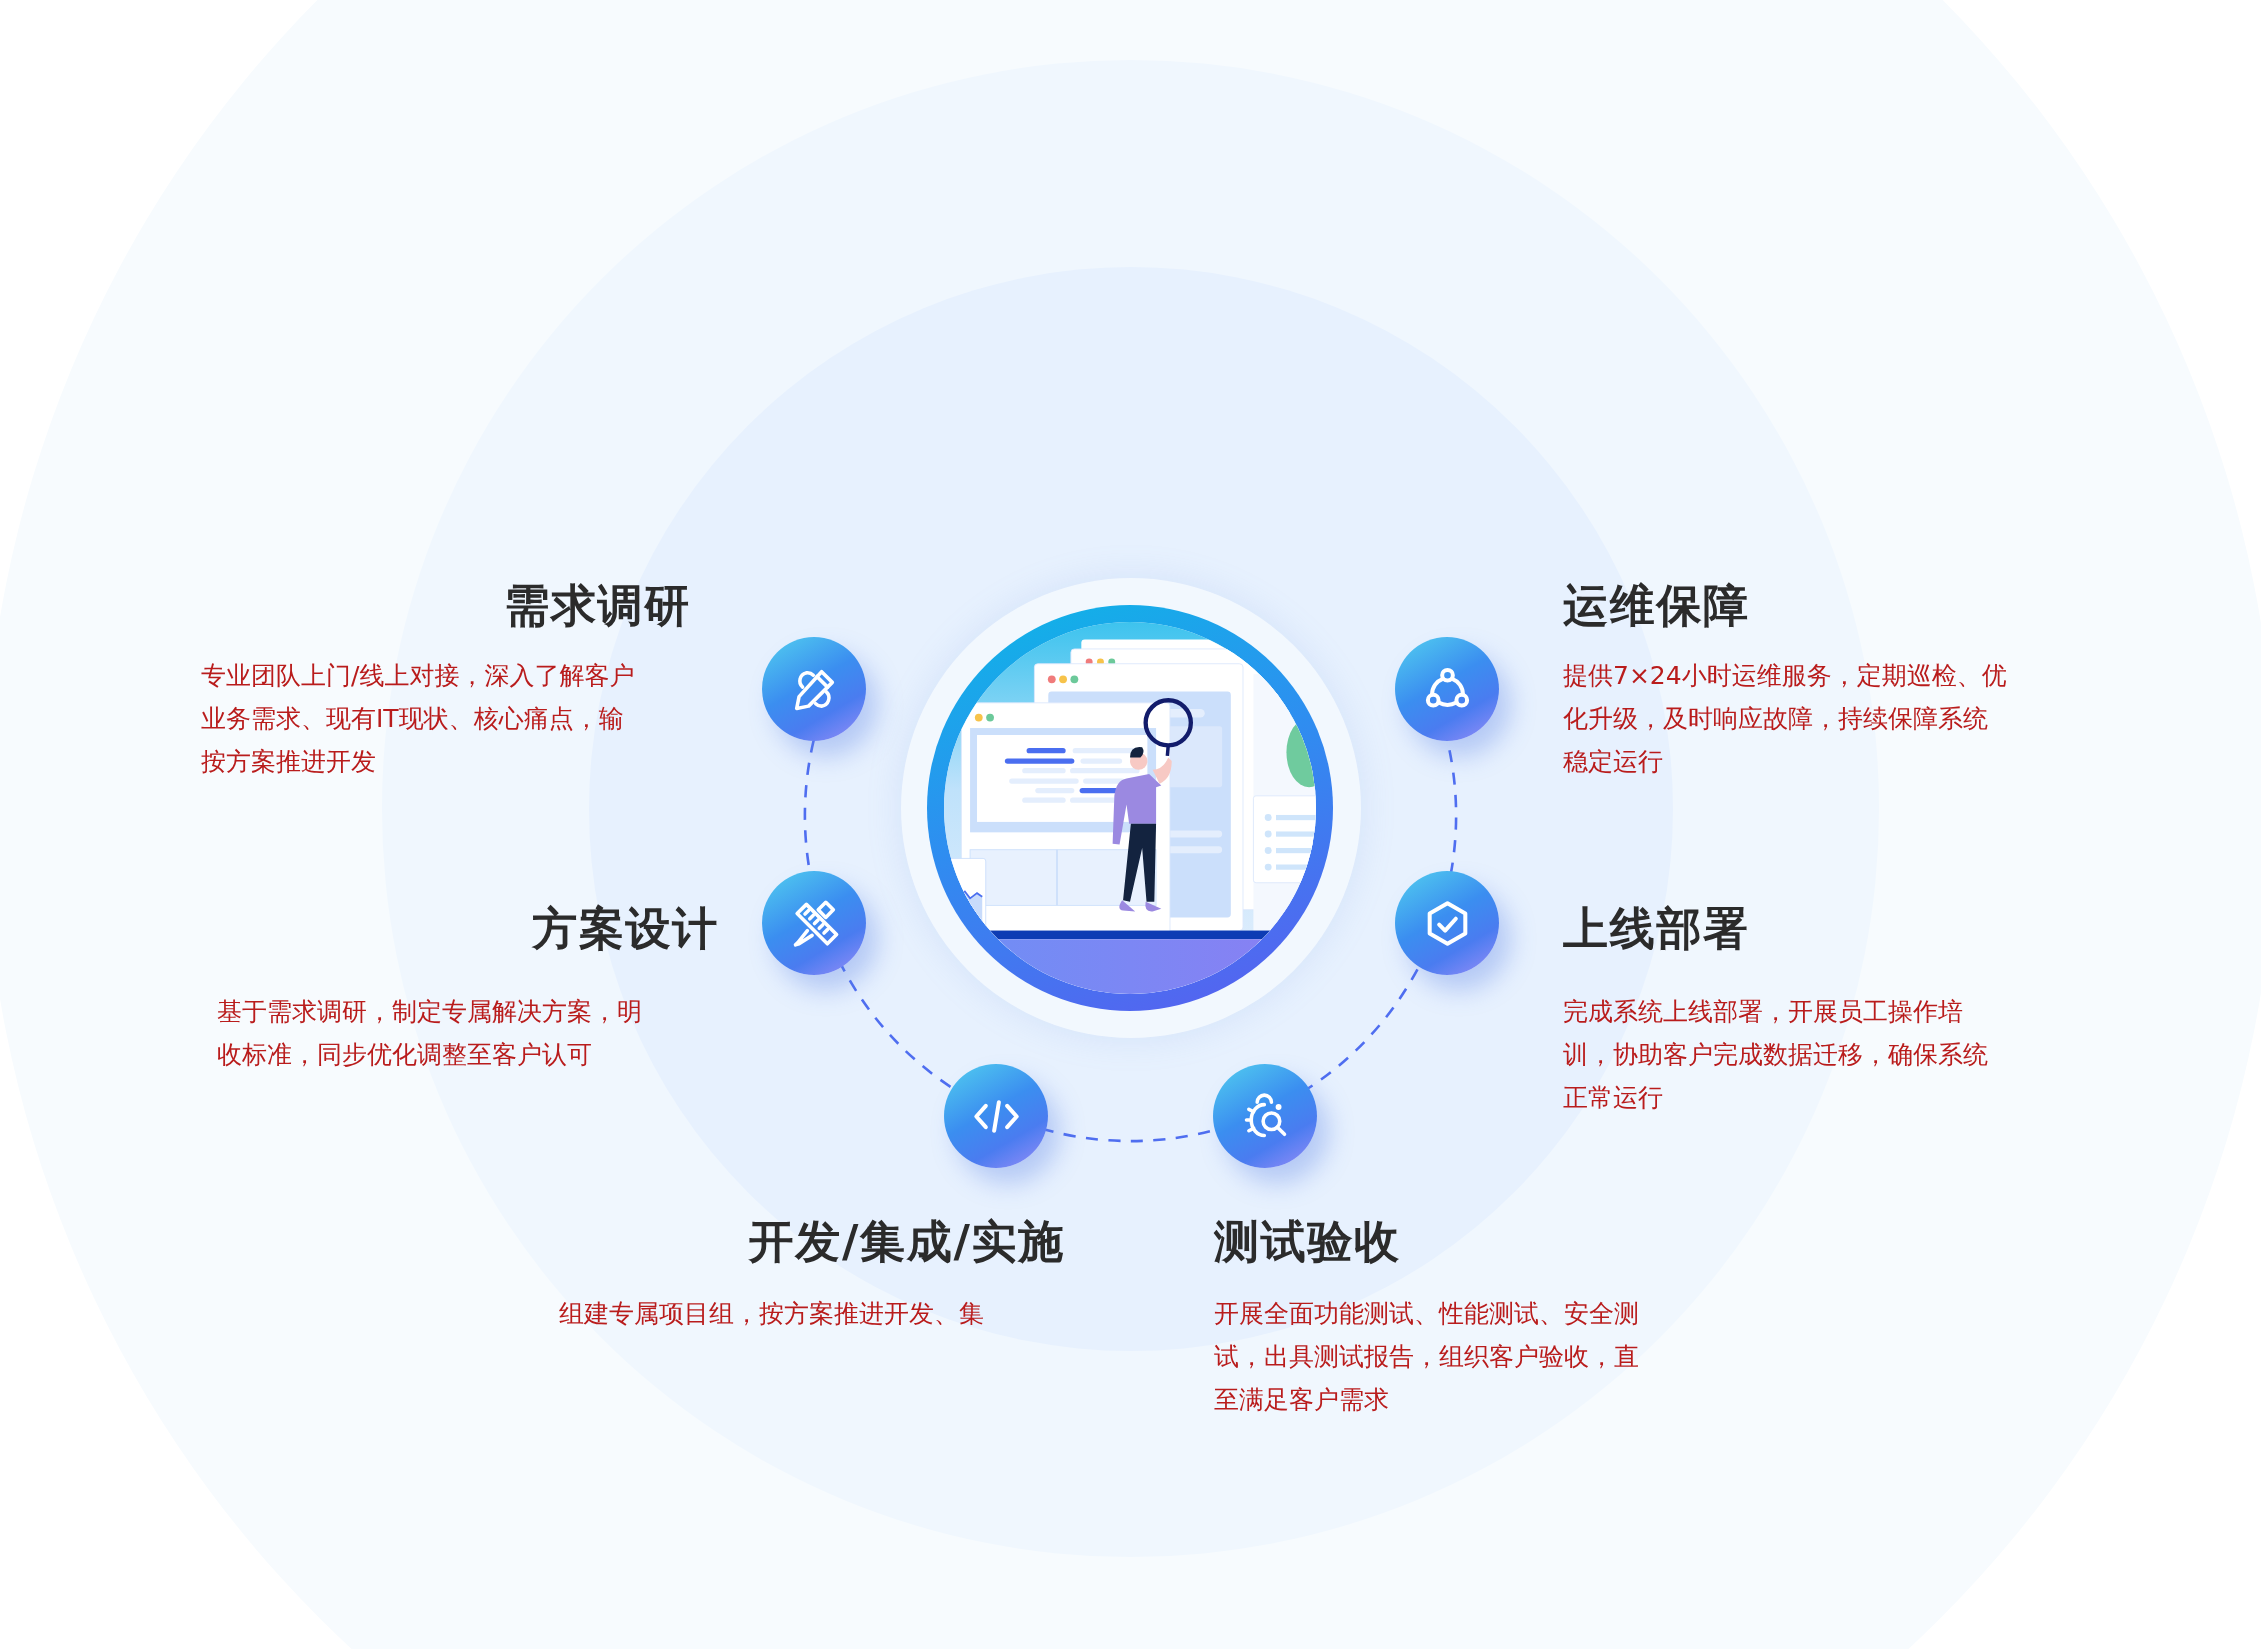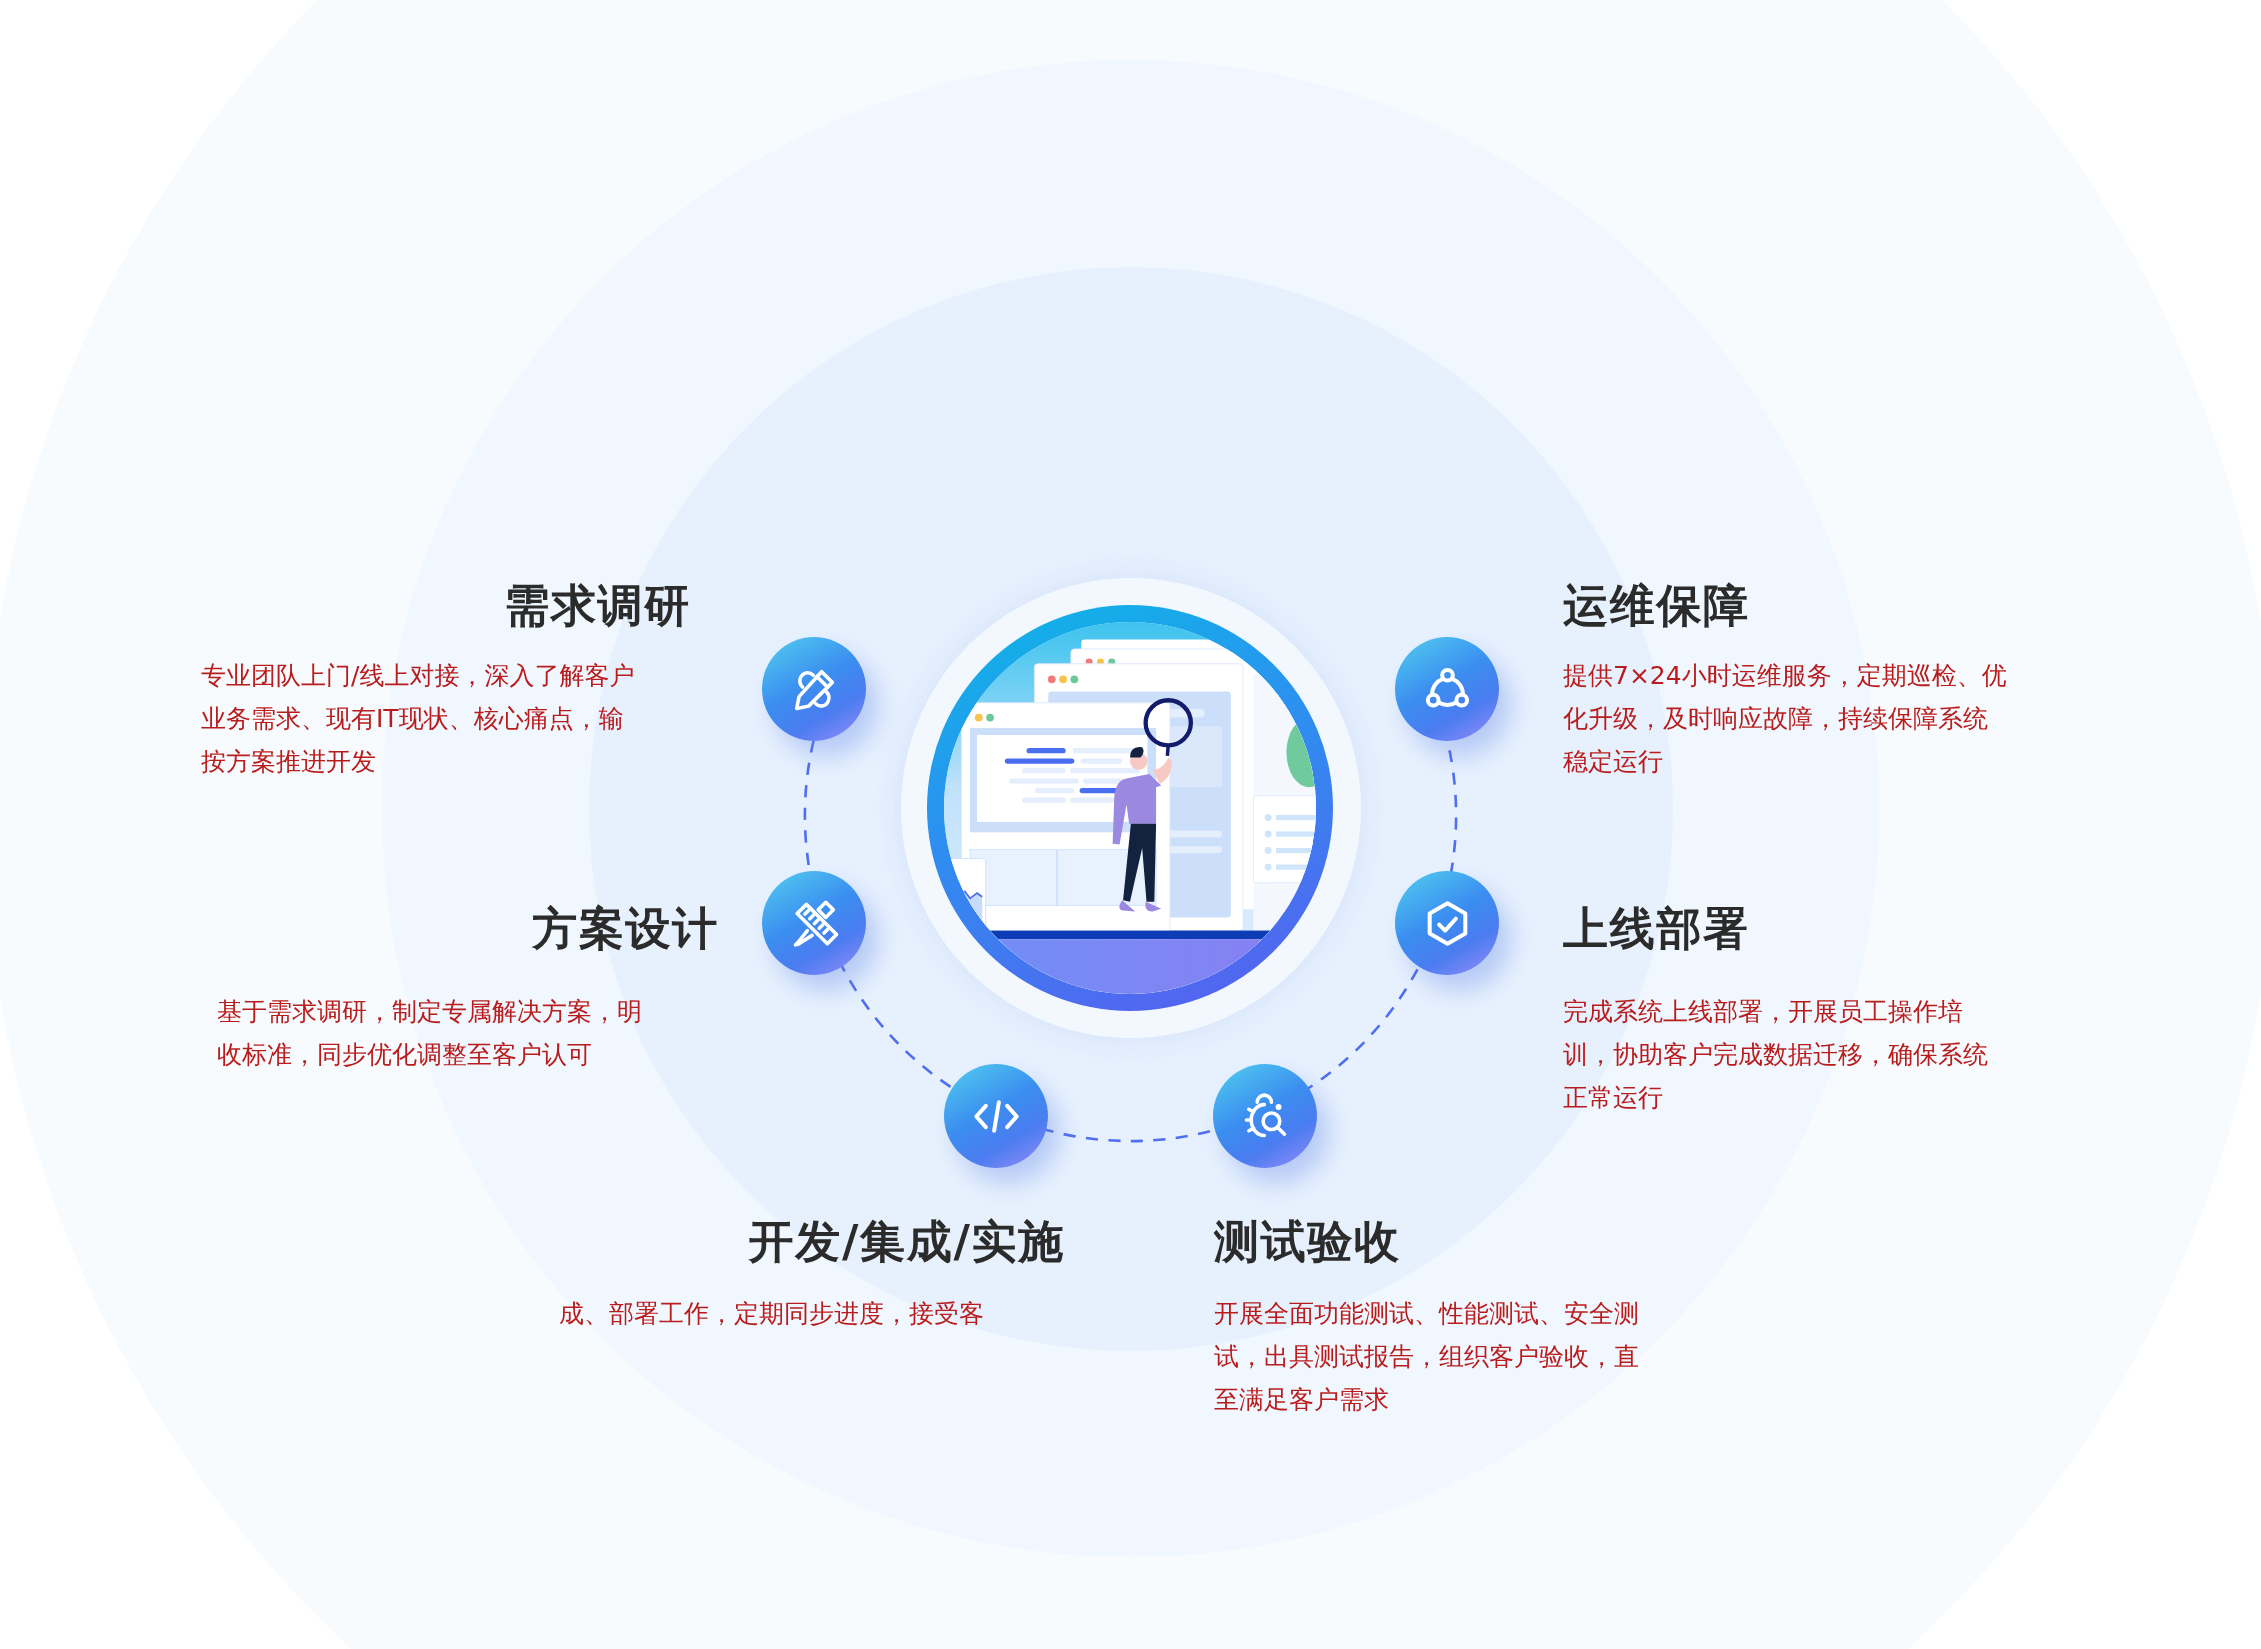--- a/index.html
+++ b/index.html
@@ -181,21 +181,21 @@
 
 <div class="node" style="left:944px; top:1064px;">
   <svg viewBox="0 0 48 48" fill="none" stroke="#ffffff" stroke-width="3.4" stroke-linecap="round" stroke-linejoin="round">
     <polyline points="15,15 7,24 15,33"></polyline>
     <polyline points="33,15 41,24 33,33"></polyline>
     <line x1="26" y1="12" x2="22" y2="36"></line>
   </svg>
 </div>
 <div class="title right-align" style="right:1196px; top:1216px;">开发/集成/实施</div>
 <div class="desc right-align" style="left:559px; top:1292px;">
-  <div>成、部署工作，定期同步进度，接受客</div>
+  <div>组建专属项目组，按方案推进开发、集</div>
 </div>
 
 <div class="node" style="left:1213px; top:1064px;">
   <svg viewBox="0 0 48 48" fill="none" stroke="#ffffff" stroke-width="3" stroke-linecap="round" stroke-linejoin="round">
     <path d="M 17 12 A 6 6 0 0 1 29 12"></path>
     <path d="M 23 14 A 11 13 0 0 0 23 40"></path>
     <line x1="10" y1="18" x2="14" y2="20"></line>
     <line x1="8" y1="27" x2="12" y2="27"></line>
     <line x1="10" y1="36" x2="14" y2="34"></line>
     <circle cx="29" cy="28" r="7"></circle>

